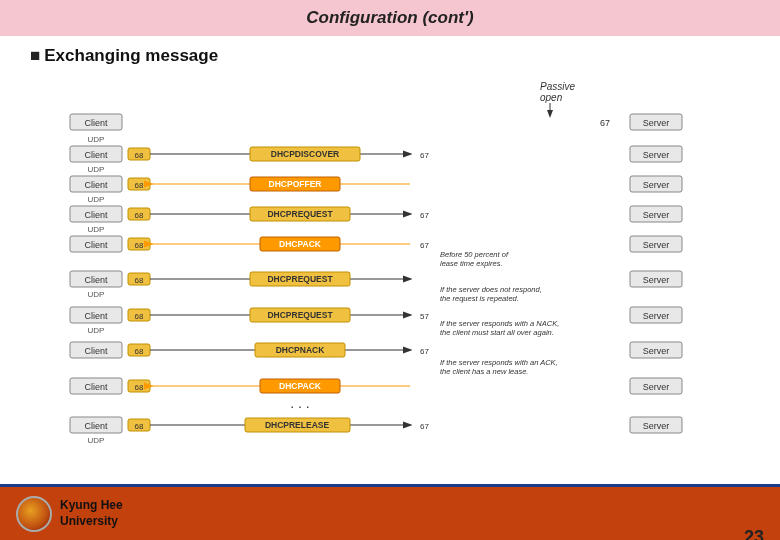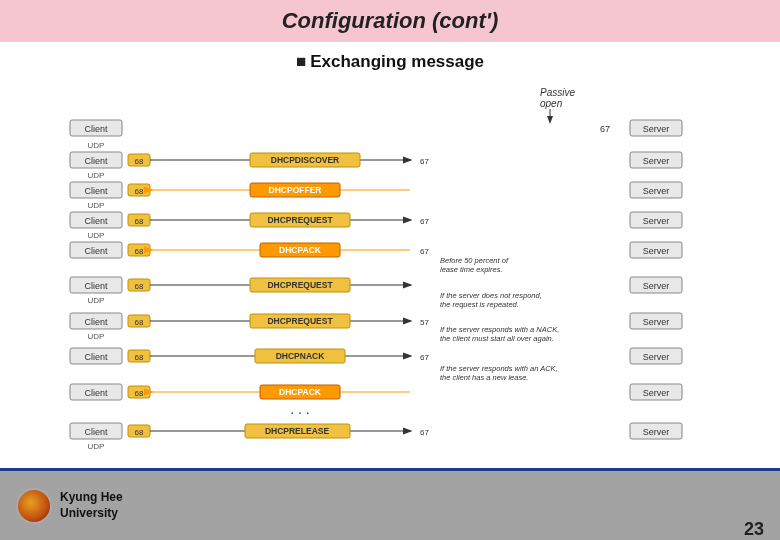--- a/index.html
+++ b/index.html
@@ -13,32 +13,31 @@
     }
 
     
     .title-bar {
       background: #f5c6d0;
       text-align: center;
       padding: 8px 20px;
       border-radius: 0;
     }
     .title-bar h1 {
-      font-size: 22px;
+      font-size: 17px;
       font-weight: bold;
       color: #222;
       font-style: italic;
     }
 
     
     .content {
       padding: 10px 30px;
       display: flex;
       flex-direction: column;
-      text-align: center;
     }
 
     .subtitle {
       font-size: 17px;
       font-weight: bold;
       margin-bottom: 8px;
       color: #111;
     }
     .subtitle .diamond {
       color: #222;
@@ -52,27 +51,27 @@
       align-items: flex-start;
       text-decoration: underline;
     }
 
     
     .footer {
       position: absolute;
       bottom: 0;
       left: 0;
       right: 0;
-      height: 72px;
+      height: 56px;
       border-top: 3px solid #1a3a8c;
       display: flex;
       align-items: center;
       justify-content: space-between;
       padding: 4px 16px;
-      background: #a3a3a3;
+      background: #c2410c;
     }
     .footer-logo {
       display: flex;
       align-items: center;
       gap: 8px;
     }
     .logo-circle {
       width: 36px;
       height: 36px;
       border-radius: 50%;

